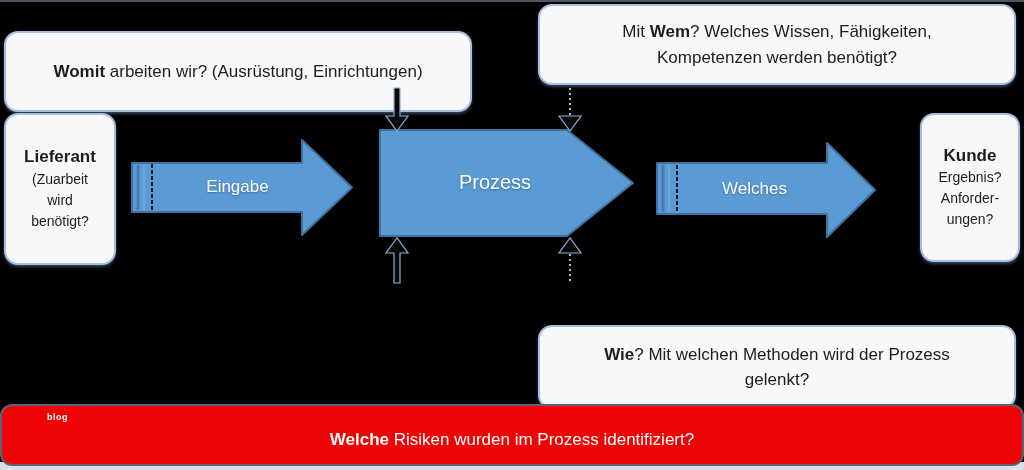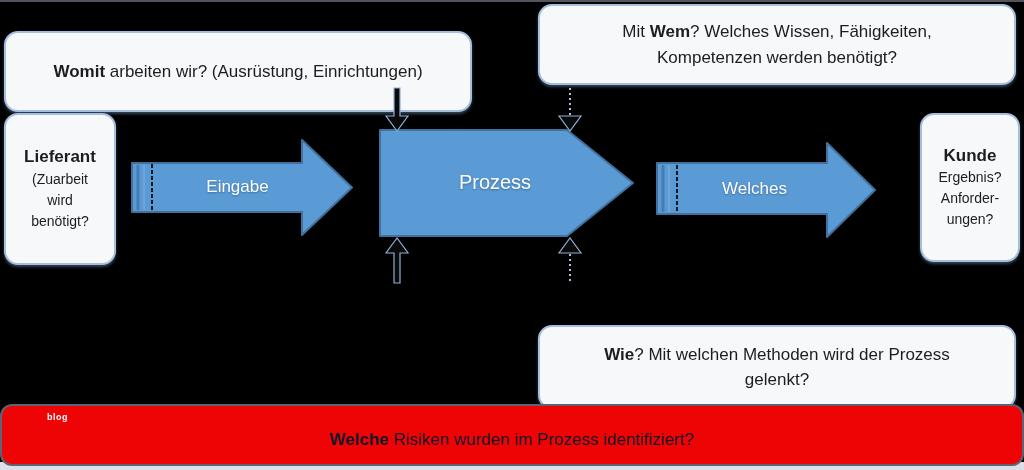--- a/index.html
+++ b/index.html
@@ -22,21 +22,21 @@
   .arrow-svg{position:absolute;overflow:visible;}
   .arrow-label{
     position:absolute;color:#fff;font-weight:normal;text-align:center;
     text-shadow:0 1px 2px rgba(30,60,100,.5);
   }
   .banner{
     position:absolute;left:0;top:404;box-sizing:border-box;
     left:0px;top:404px;width:1024px;height:62px;
     background:#ee0404;border:2px solid #5b6474;border-radius:12px;
     display:flex;align-items:center;justify-content:center;
-    color:#0f172a;font-size:17px;padding-top:10px;z-index:2;white-space:pre-line;
+    color:#ffffff;font-size:17px;padding-top:10px;z-index:2;white-space:pre-line;
   }
   .banner .b{font-weight:bold;}
   .bottom-strip{position:absolute;left:0;top:462px;width:1024px;height:8px;background:#dce0e6;z-index:1;}
   .watermark{
     position:absolute;left:36px;top:412px;z-index:3;
     color:#fff;font-size:9px;font-weight:bold;letter-spacing:.5px;margin-left:11px;
   }
 </style>
 </head>
 <body>

